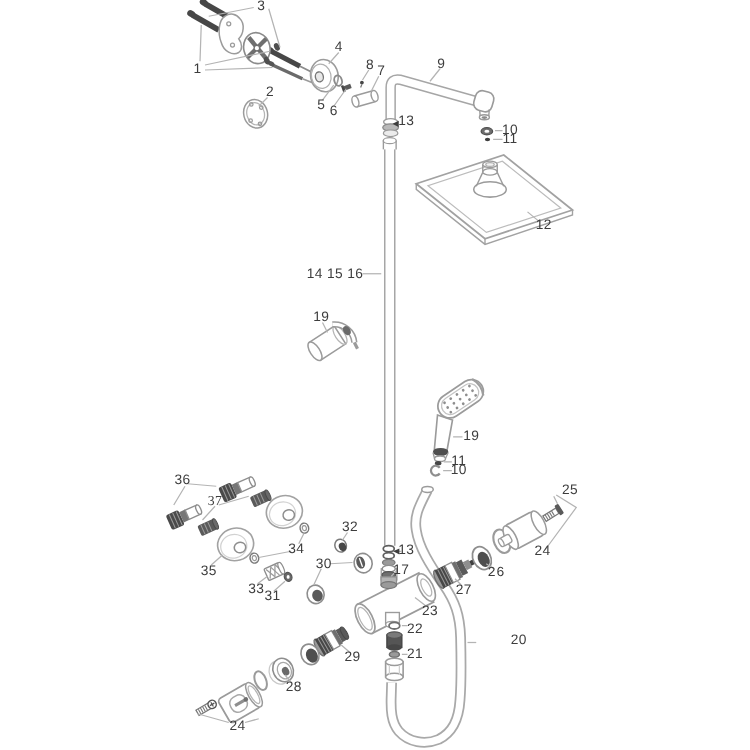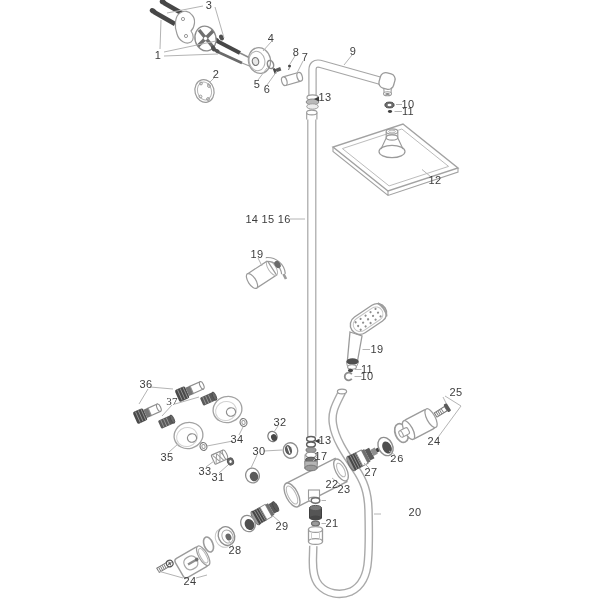--- a/index.html
+++ b/index.html
@@ -441,21 +441,21 @@
       <span class="part-label" style="left: 172px; top: 401px; color: rgb(61, 61, 61); font-family: Liberation Serif, serif;">37</span>
       <span class="part-label" style="left: 167px; top: 457px; color: rgb(61, 61, 61); text-align: center;">35</span>
       <span class="part-label" style="left: 237px; top: 439px; color: rgb(61, 61, 61);">34</span>
       <span class="part-label" style="left: 205px; top: 471px; color: rgb(61, 61, 61);">33</span>
       <span class="part-label" style="left: 218px; top: 477px; color: rgb(61, 61, 61);">31</span>
       <span class="part-label" style="left: 259px; top: 451px; color: rgb(61, 61, 61); text-align: center;">30</span>
       <span class="part-label" style="left: 280px; top: 422px; color: rgb(61, 61, 61);">32</span>
       <span class="part-label" style="left: 325px; top: 440px; color: rgb(61, 61, 61);">13</span>
       <span class="part-label" style="left: 321px; top: 456px; color: rgb(61, 61, 61);">17</span>
       <span class="part-label" style="left: 344px; top: 489px; color: rgb(61, 61, 61);">23</span>
-      <span class="part-label" style="left: 332px; top: 484px; color: rgb(61, 61, 61);">22</span>
+      <span class="part-label" style="left: 332px; top: 503px; color: rgb(61, 61, 61);">22</span>
       <span class="part-label" style="left: 332px; top: 523px; color: rgb(61, 61, 61);">21</span>
       <span class="part-label" style="left: 371px; top: 472px; color: rgb(61, 61, 61);">27</span>
       <span class="part-label" style="left: 397px; top: 459px; color: rgb(61, 61, 61); font-family: Liberation Mono, monospace;">26</span>
       <span class="part-label" style="left: 456px; top: 392px; color: rgb(61, 61, 61);">25</span>
       <span class="part-label" style="left: 434px; top: 441px; color: rgb(61, 61, 61);">24</span>
       <span class="part-label" style="left: 282px; top: 526px; color: rgb(61, 61, 61);">29</span>
       <span class="part-label" style="left: 235px; top: 550px; color: rgb(61, 61, 61);">28</span>
       <span class="part-label" style="left: 190px; top: 581px; color: rgb(61, 61, 61);">24</span>
     </div>
 </div>

